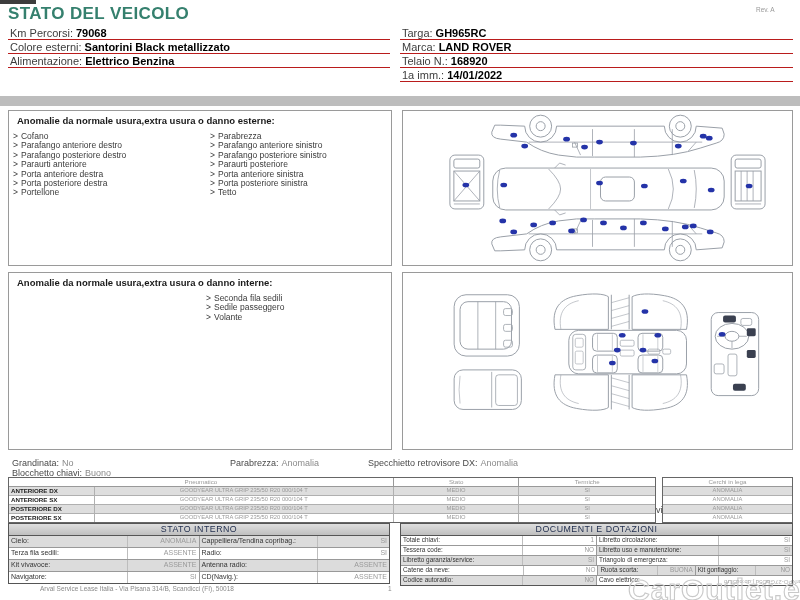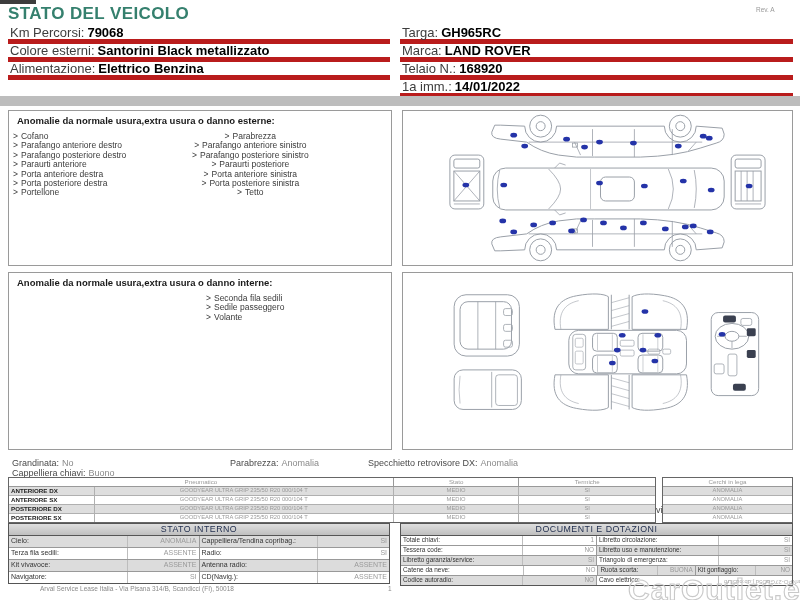--- a/index.html
+++ b/index.html
@@ -2,22 +2,22 @@
 <html><head>
 <meta charset="utf-8">
 <style>
   html,body{margin:0;padding:0;background:#fff;}
   .page{position:relative;width:800px;height:600px;background:#fff;overflow:hidden;
         font-family:"Liberation Sans","DejaVu Sans",sans-serif;padding-left:24px;}
   .abs{position:absolute;box-sizing:border-box;}
   
   .doc-title{font-size:17px;font-weight:bold;color:#35806e;letter-spacing:.4px;}
   .rev{font-size:6.5px;color:#999;}
-  .fieldcol .frow{box-sizing:border-box;border-bottom:5px solid #b91c1c;padding:2px 2px 1px 2px;
-        font-size:13px;color:#3d3d3d;line-height:10px;}
+  .fieldcol .frow{box-sizing:border-box;border-bottom:1px solid #b91c1c;padding:2px 2px 1px 2px;
+        font-size:11px;color:#3d3d3d;line-height:10px;}
   .frow b{color:#000;margin-left:3px;}
   .grayband{background:#bdbdbd;}
   .artifact{background:#3d3d3d;}
   
   .box{position:absolute;box-sizing:border-box;border:1px solid #9a9a9a;background:#fff;}
   .box-head{font-size:9.5px;font-weight:bold;color:#1a1a1a;padding:4px 0 0 8px;}
   .an-col{position:absolute;top:21px;}
   .an-item{font-size:8.5px;color:#3a3a3a;line-height:9.4px;white-space:nowrap;}
   .an-caret{margin-right:3px;}
   
@@ -88,21 +88,21 @@
     <div class="box-head">Anomalie da normale usura,extra usura o danno esterne:</div>
     <div class="an-col" style="left:4px;" id="ext-list-left">
         <div class="an-item"><span class="an-caret">&gt;</span><span class="an-text">Cofano</span></div>
         <div class="an-item"><span class="an-caret">&gt;</span><span class="an-text">Parafango anteriore destro</span></div>
         <div class="an-item"><span class="an-caret">&gt;</span><span class="an-text">Parafango posteriore destro</span></div>
         <div class="an-item"><span class="an-caret">&gt;</span><span class="an-text">Paraurti anteriore</span></div>
         <div class="an-item"><span class="an-caret">&gt;</span><span class="an-text">Porta anteriore destra</span></div>
         <div class="an-item"><span class="an-caret">&gt;</span><span class="an-text">Porta posteriore destra</span></div>
         <div class="an-item"><span class="an-caret">&gt;</span><span class="an-text">Portellone</span></div>
       </div>
-    <div class="an-col" style="left:183px;text-align:center;" id="ext-list-right">
+    <div class="an-col" style="left:201px;" id="ext-list-right">
         <div class="an-item"><span class="an-caret">&gt;</span><span class="an-text">Parabrezza</span></div>
         <div class="an-item"><span class="an-caret">&gt;</span><span class="an-text">Parafango anteriore sinistro</span></div>
         <div class="an-item"><span class="an-caret">&gt;</span><span class="an-text">Parafango posteriore sinistro</span></div>
         <div class="an-item"><span class="an-caret">&gt;</span><span class="an-text">Paraurti posteriore</span></div>
         <div class="an-item"><span class="an-caret">&gt;</span><span class="an-text">Porta anteriore sinistra</span></div>
         <div class="an-item"><span class="an-caret">&gt;</span><span class="an-text">Porta posteriore sinistra</span></div>
         <div class="an-item"><span class="an-caret">&gt;</span><span class="an-text">Tetto</span></div>
       </div>
   </div>
 
@@ -262,21 +262,21 @@
         <ellipse cx="210" cy="91" rx="3.4" ry="2.3" fill="#2433a8"></ellipse>
         <ellipse cx="253" cy="89" rx="3.4" ry="2.3" fill="#2433a8"></ellipse>
         <ellipse cx="321" cy="62" rx="3.4" ry="2.3" fill="#2433a8"></ellipse>
       </svg>
   </div>
 
   <div class="abs sum" style="left:12px;top:458px;">
     <span class="sum-label">Grandinata:</span><span class="sum-value">No</span>
   </div>
   <div class="abs sum" style="left:12px;top:468px;">
-    <span class="sum-label">Cappelliera chiavi:</span><span class="sum-value">Buono</span>
+    <span class="sum-label">Blocchetto chiavi:</span><span class="sum-value">Buono</span>
   </div>
   <div class="abs sum" style="left:230px;top:458px;">
     <span class="sum-label">Parabrezza:</span><span class="sum-value">Anomalia</span>
   </div>
   <div class="abs sum" style="left:368px;top:458px;">
     <span class="sum-label">Specchietto retrovisore DX:</span><span class="sum-value">Anomalia</span>
   </div>
   <div class="abs sum" style="left:588px;top:458px;margin-top:47px;">
     <span class="sum-label">Specchietto retrovisore SX:</span><span class="sum-value">Anomalia</span>
   </div>

